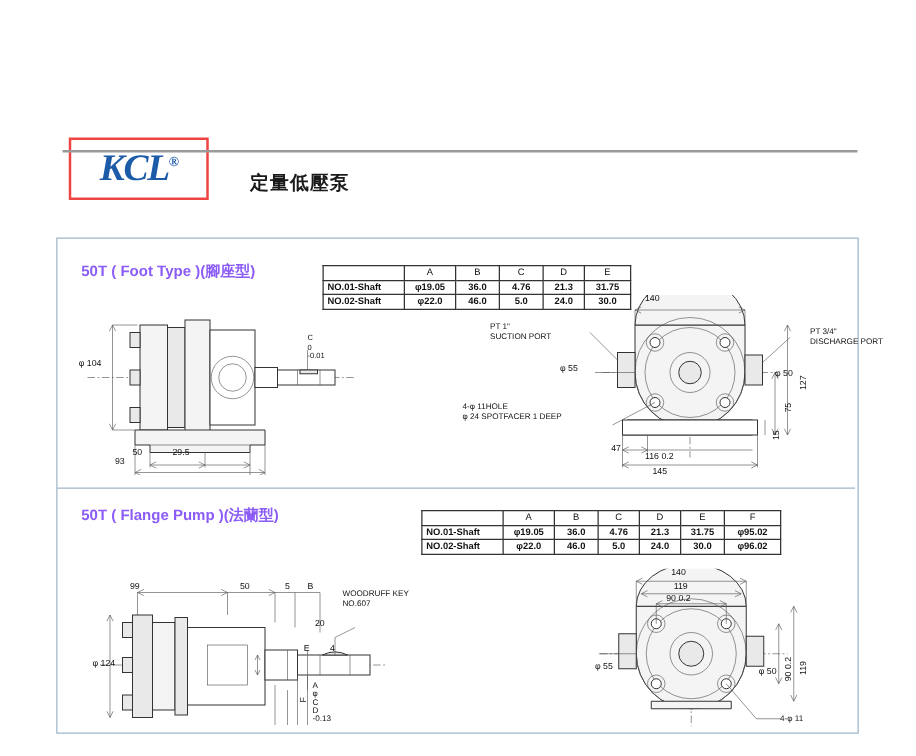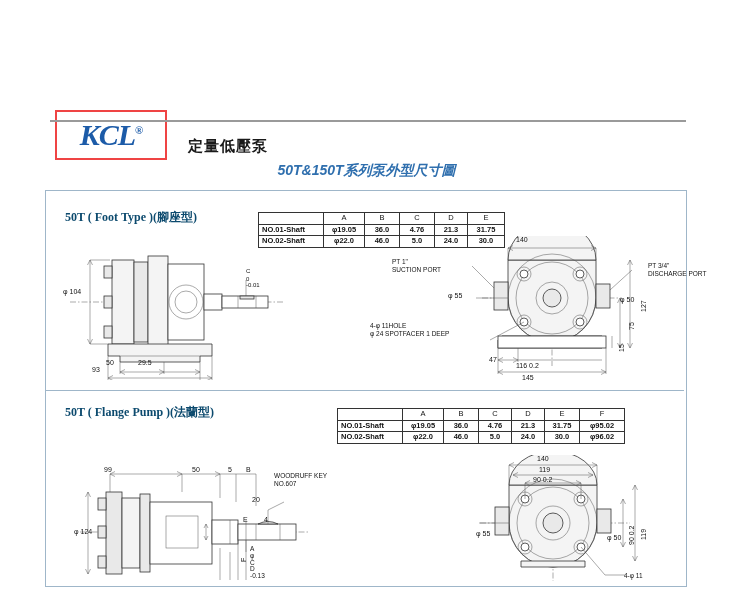--- a/index.html
+++ b/index.html
@@ -28,21 +28,21 @@
     line-height:1;
   }
   .logo-reg{font-size:11px;vertical-align:super;font-style:normal;}
   .title-en{
     position:absolute;left:186px;top:66px;
     font-style:italic;font-size:17px;font-weight:bold;color:#1a1a1a;
     font-family:"Liberation Sans", sans-serif;
     letter-spacing:0px;
   }
   .title-cn{
-    position:absolute;left:188px;top:89px;
+    position:absolute;left:200px;top:89px;
     font-size:15px;font-weight:bold;color:#1a1a1a;
     letter-spacing:1px;
   }
   .rule{
     position:absolute;left:50px;top:120px;width:636px;height:2px;
     background:#9a9a9a;
   }
 
   
   .sec-title-en{
@@ -59,23 +59,22 @@
     position:absolute;left:45px;top:190px;width:640px;height:395px;
     border:1px solid #9fb6c9;
     background:#fff;
   }
   .divider{
     position:absolute;left:46px;top:390px;width:638px;height:1px;background:#9fb6c9;
   }
 
   
   .row-label{
-    position:absolute;font-size:12px;font-weight:bold;color:#0c4a6e;
+    position:absolute;font-size:12px;font-weight:bold;color:#8b5cf6;
     white-space:nowrap;
-    font-family:Liberation Serif, serif;
   }
   #label-foot{left:65px;top:209px;}
   #label-flange{left:65px;top:404px;}
 
   
   table.spec{
     position:absolute;border-collapse:collapse;
     font-size:7.5px;color:#111;background:#fff;
   }
   table.spec td,table.spec th{
@@ -116,21 +115,20 @@
 <div class="page">
 
   <div class="header">
     <div class="logo-box">
       <span class="logo-text"><span>KCL</span><span class="logo-reg">®</span></span>
     </div>
     <div class="title-cn">定量低壓泵</div>
   </div>
   <div class="rule"></div>
 
-  <div class="sec-title-cn">50T&amp;150T系列泵外型尺寸圖</div>
 
   <div class="frame"></div>
   <div class="divider"></div>
 
   <div class="row-label" id="label-foot">50T ( Foot Type )(腳座型)</div>
 
   <table class="spec" id="tbl-foot">
     <tbody>
         <tr>
       <th style="width:58px"></th>

